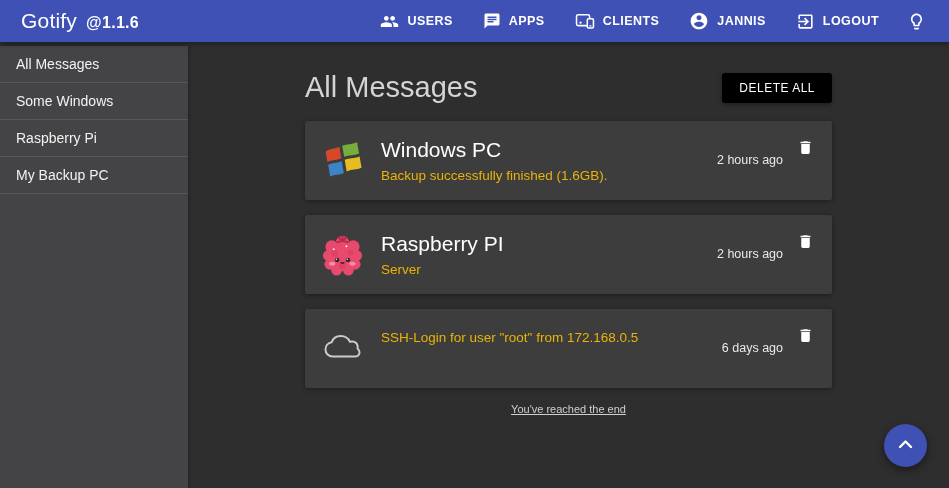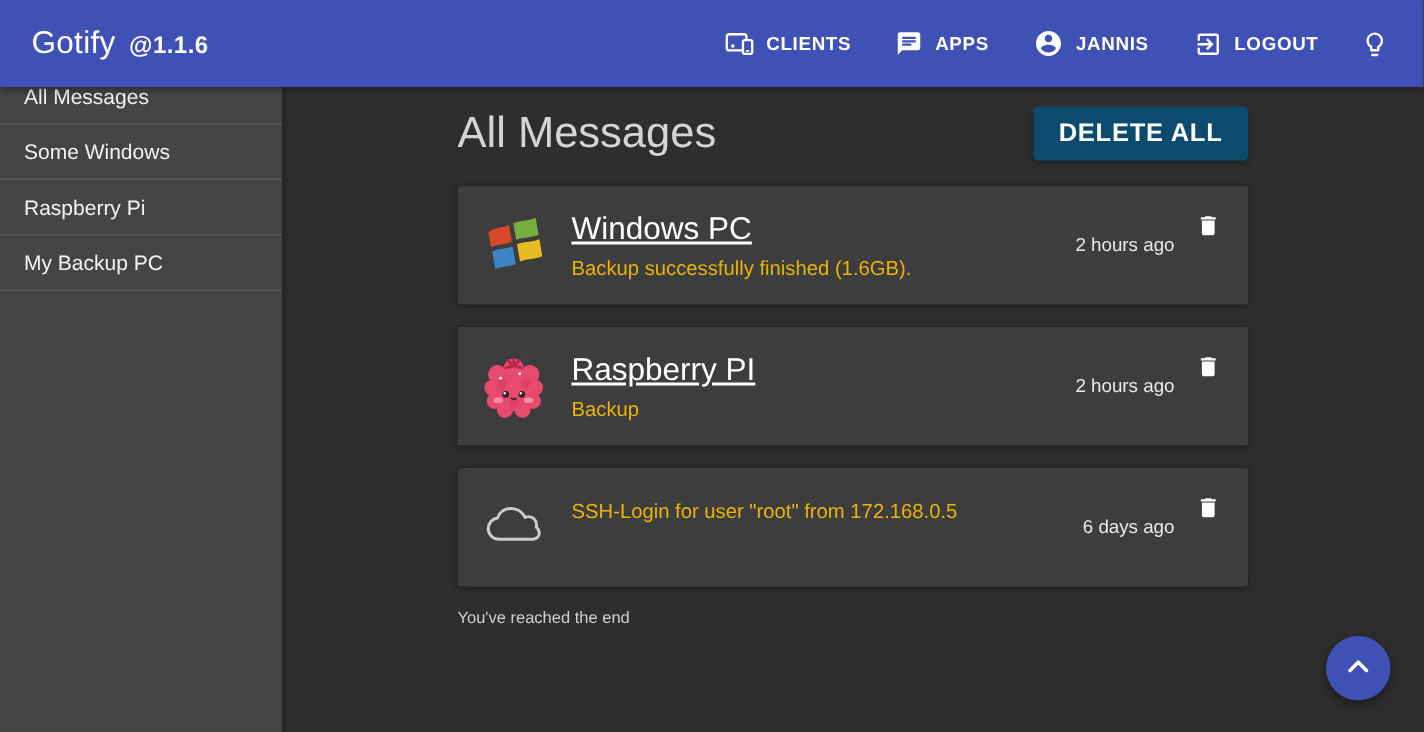--- a/index.html
+++ b/index.html
@@ -6,21 +6,21 @@
   html,body { margin:0; padding:0; }
   body {
     width:949px; height:488px; overflow:hidden; position:relative;
     background:#2e2e2e;
     font-family:"Liberation Sans", sans-serif;
     -webkit-font-smoothing:antialiased;
   }
 
   
   .navbar {
-    position:absolute; top:0; left:0; right:0; height:58px;
+    position:absolute; top:0; left:0; right:0; height:42px;
     background:#3f51b5; color:#fff;
     display:flex; align-items:center;
     padding:0 14px 0 21px;
     box-shadow:0 2px 5px rgba(0,0,0,.35);
     z-index:10;
     justify-content:center;
   }
   .brand { display:flex; align-items:baseline; gap:9px; }
   .brand-title { font-size:21px; font-weight:500; letter-spacing:.2px; }
   .brand-version { font-size:16px; font-weight:700; letter-spacing:.3px; }
@@ -50,82 +50,90 @@
 
   
   .main { position:absolute; top:46px; left:188px; right:0; bottom:0; overflow:hidden; }
   .content { width:527px; margin:0 auto; }
   .heading-row {
     display:flex; align-items:center; justify-content:space-between;
     margin-top:25px; margin-bottom:17px;
   }
   .page-title { font-size:29px; font-weight:400; color:#d4d4d4; margin:0; }
   .delete-all {
-    background:#0c4a6e; color:#fff; border:none; border-radius:3px;
-    font-family:inherit; font-size:17px; font-weight:700; letter-spacing:.5px;
+    background:#000000; color:#fff; border:none; border-radius:3px;
+    font-family:inherit; font-size:12px; font-weight:400; letter-spacing:.5px;
     padding:8px 17px; cursor:pointer;
     box-shadow:0 2px 4px rgba(0,0,0,.35);
   }
 
   .card {
     background:#3d3d3d; border-radius:2px;
     box-shadow:0 1px 5px rgba(0,0,0,.4);
     display:flex; align-items:flex-start;
     padding:15px 16px; margin-bottom:15px; min-height:79px;
   }
   .app-icon { width:43px; height:43px; flex:0 0 43px; margin-right:17px; margin-top:3px; }
   .app-icon svg { display:block; width:100%; height:100%; }
   .card-text { flex:1; min-width:0; padding-top:1px; }
-  .card-title { font-size:21px; font-weight:400; color:#ffffff; line-height:1.25;text-decoration:underline; }
+  .card-title { font-size:21px; font-weight:400; color:#ffffff; line-height:1.25; }
   .card-body  { font-size:13.5px; color:#eab308; margin-top:4px; line-height:1.3; }
   .card-meta  { display:flex; align-items:flex-start; gap:12px; padding-top:2px; }
   .time { font-size:12.5px; font-weight:500; color:#e9e9e9; white-space:nowrap; margin-top:15px; }
   .trash-btn { background:none; border:none; padding:0 2px; cursor:pointer; line-height:0; }
 
-  .end-text { font-size:11px; color:#cfcfcf; margin-top:13px; }
+  .end-text { text-align:center; font-size:11px; color:#cfcfcf; margin-top:13px;text-decoration:underline; }
 
   
   .fab {
     position:absolute; right:22px; bottom:21px; width:43px; height:43px;
     border-radius:50%; background:#3f51b5; border:none; cursor:pointer;
     display:flex; align-items:center; justify-content:center;
     box-shadow:0 3px 8px rgba(0,0,0,.45);
     z-index:20;
   }
 </style>
 </head>
 <body>
 
 <header class="navbar">
   <div class="brand">
     <span class="brand-title">Gotify</span>
     <span class="brand-version">@1.1.6</span>
   </div>
   <nav class="nav-right">
 
+    <button class="nav-btn">
+      <span>
+        <svg width="19" height="19" viewBox="0 0 24 24" fill="#fff">
+            <path d="M16 11c1.66 0 2.99-1.34 2.99-3S17.66 5 16 5c-1.66 0-3 1.34-3 3s1.34 3 3 3zm-8 0c1.66 0 2.99-1.34 2.99-3S9.66 5 8 5C6.34 5 5 6.34 5 8s1.34 3 3 3zm0 2c-2.33 0-7 1.17-7 3.5V19h14v-2.5c0-2.33-4.67-3.5-7-3.5zm8 0c-.29 0-.62.02-.97.05 1.16.84 1.97 1.97 1.97 3.45V19h6v-2.5c0-2.33-4.67-3.5-7-3.5z"></path>
+          </svg>
+      </span>
+      <span>USERS</span>
+    </button>
+
+    <button class="nav-btn">
+      <span>
+        <svg width="18" height="18" viewBox="0 0 24 24" fill="#fff">
+            <path d="M20 2H4c-1.1 0-1.99.9-1.99 2L2 22l4-4h14c1.1 0 2-.9 2-2V4c0-1.1-.9-2-2-2zM6 9h12v2H6V9zm8 5H6v-2h8v2zm4-6H6V6h12v2z"></path>
+          </svg>
+      </span>
+      <span>APPS</span>
+    </button>
 
     <button class="nav-btn">
       <span>
         <svg width="20" height="18" viewBox="0 0 26 22" fill="none" stroke="#fff" stroke-width="2">
           <rect x="2" y="3" width="17" height="14" rx="2.2"></rect>
           <circle cx="7.2" cy="13.2" r="1.5" fill="#fff" stroke="none"></circle>
           <rect x="16" y="8" width="8" height="12" rx="1.6" fill="#3f51b5"></rect>
           <line x1="18.6" y1="17.4" x2="21.4" y2="17.4" stroke-width="1.6"></line>
         </svg>
       </span>
       <span>CLIENTS</span>
-    </button>
-
-    <button class="nav-btn">
-      <span>
-        <svg width="18" height="18" viewBox="0 0 24 24" fill="#fff">
-            <path d="M20 2H4c-1.1 0-1.99.9-1.99 2L2 22l4-4h14c1.1 0 2-.9 2-2V4c0-1.1-.9-2-2-2zM6 9h12v2H6V9zm8 5H6v-2h8v2zm4-6H6V6h12v2z"></path>
-          </svg>
-      </span>
-      <span>APPS</span>
     </button>
 
     <button class="nav-btn">
       <span>
         <svg width="20" height="20" viewBox="0 0 24 24" fill="#fff">
             <path d="M12 2C6.48 2 2 6.48 2 12s4.48 10 10 10 10-4.48 10-10S17.52 2 12 2zm0 3c1.66 0 3 1.34 3 3s-1.34 3-3 3-3-1.34-3-3 1.34-3 3-3zm0 14.2c-2.5 0-4.71-1.28-6-3.22.03-1.99 4-3.08 6-3.08 1.99 0 5.97 1.09 6 3.08-1.29 1.94-3.5 3.22-6 3.22z"></path>
           </svg>
       </span>
       <span>JANNIS</span>
     </button>
@@ -232,21 +240,21 @@
           <circle cx="26.8" cy="26.8" r="0.8" fill="#fff"></circle>
           <path d="M20.5 30.2 q1.5 1.6 3 0" stroke="#33212d" stroke-width="1.2" fill="none" stroke-linecap="round"></path>
           <ellipse cx="11.5" cy="31.5" rx="3.2" ry="2" fill="#f799b4" opacity="0.85"></ellipse>
           <ellipse cx="32.2" cy="31.5" rx="3.2" ry="2" fill="#f799b4" opacity="0.85"></ellipse>
           <circle cx="13" cy="16.5" r="1" fill="#fff" opacity="0.9"></circle>
           <circle cx="26" cy="13.5" r="1" fill="#fff" opacity="0.9"></circle>
         </svg>
       </div>
       <div class="card-text">
         <div class="card-title">Raspberry PI</div>
-        <div class="card-body">Backup</div>
+        <div class="card-body">Server</div>
       </div>
       <div class="card-meta">
         <span class="time">2 hours ago</span>
         <button class="trash-btn">
           <span>
             <svg width="17" height="19" viewBox="0 0 24 24" fill="#fff">
                 <path d="M6 19c0 1.1.9 2 2 2h8c1.1 0 2-.9 2-2V7H6v12zM19 4h-3.5l-1-1h-5l-1 1H5v2h14V4z"></path>
               </svg>
           </span>
         </button>

